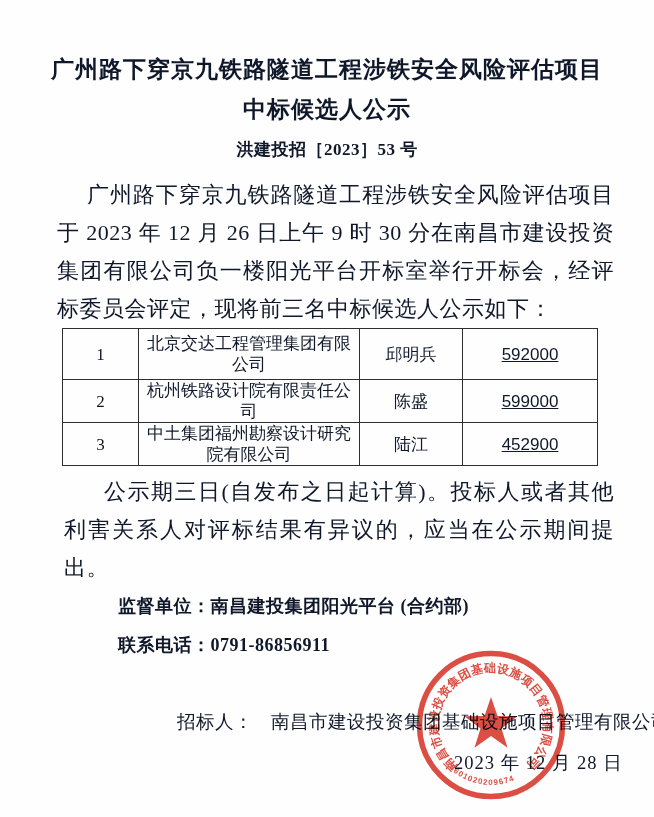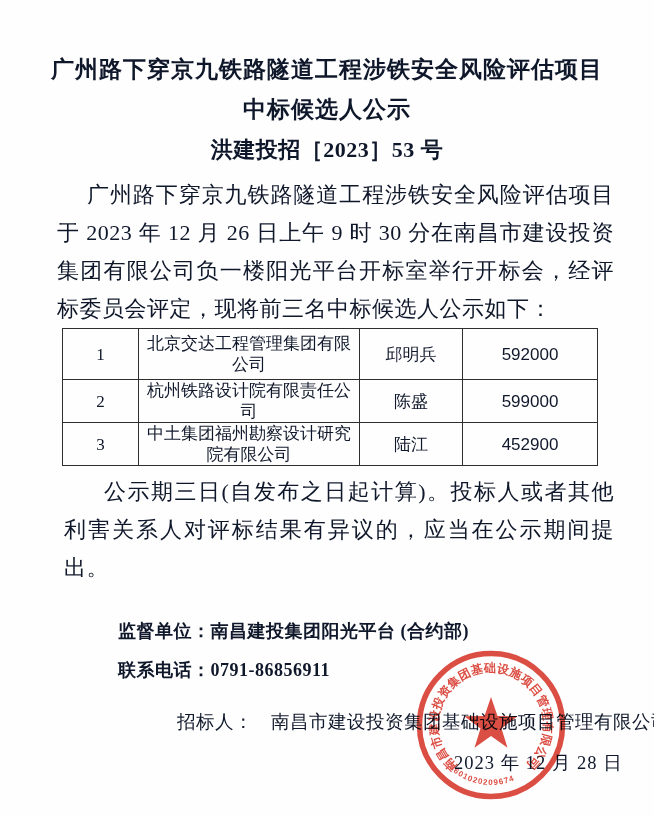--- a/index.html
+++ b/index.html
@@ -16,21 +16,21 @@
     text-align:center;
     font-weight:bold;
     font-size:23px;
     line-height:40px;
     letter-spacing:1px;
   }
   .title-block{margin-top:50px;}
   .doc-number{
     text-align:center;
     font-weight:bold;
-    font-size:22px;
+    font-size:17px;
     line-height:28px;
     margin-top:6px;
     letter-spacing:0.5px;
   }
   .para{
     font-size:22px;
     line-height:38px;
     text-align:justify;
     letter-spacing:0.5px;
   }
@@ -55,28 +55,29 @@
   col.c-bidder{width:221px;}
   col.c-manager{width:103px;}
   col.c-price{width:135px;}
   tr.hdr{height:74px;}
   tr.r1{height:51px;}
   tr.r2{height:43px;}
   tr.r3{height:39px;}
   td.price{
     font-family:"Liberation Sans","DejaVu Sans",sans-serif;
     font-size:16px;
+    text-decoration:underline;
   }
   .info-line{
     font-size:18px;
     font-weight:bold;
     margin-left:118px;
     letter-spacing:0.5px;
   }
-  .supervisor{margin-top:32px;}
+  .supervisor{margin-top:7px;}
   .phone{margin-top:15px;}
   .tenderer-line{
     position:absolute;
     left:177px;top:709px;
     font-size:18.5px;
     letter-spacing:0.5px;
     white-space:nowrap;
   }
   .tenderer-line .gap{display:inline-block;width:18px;}
   .date-line{

